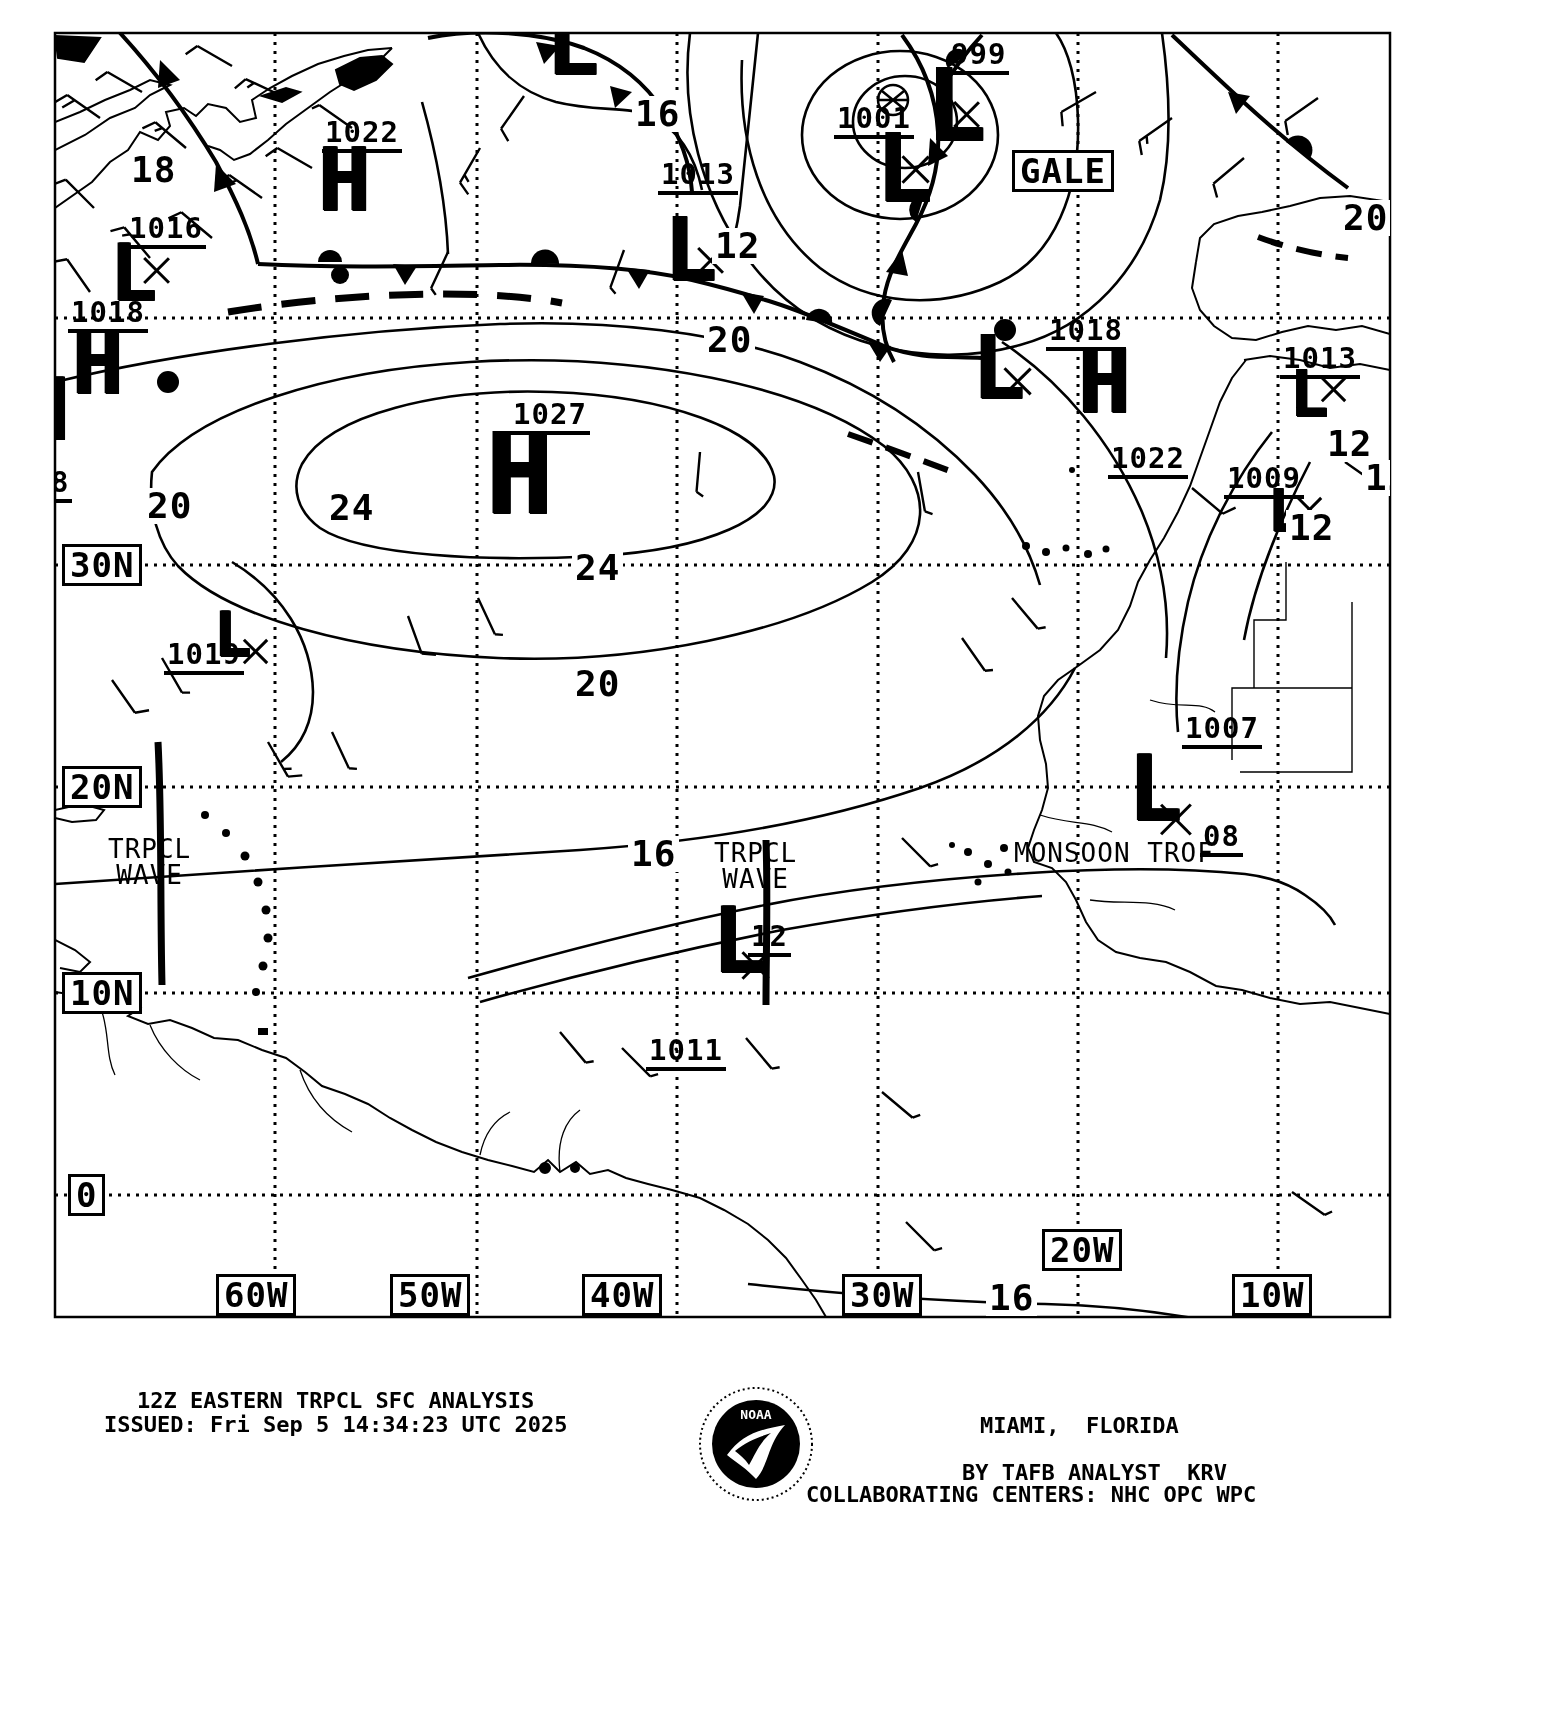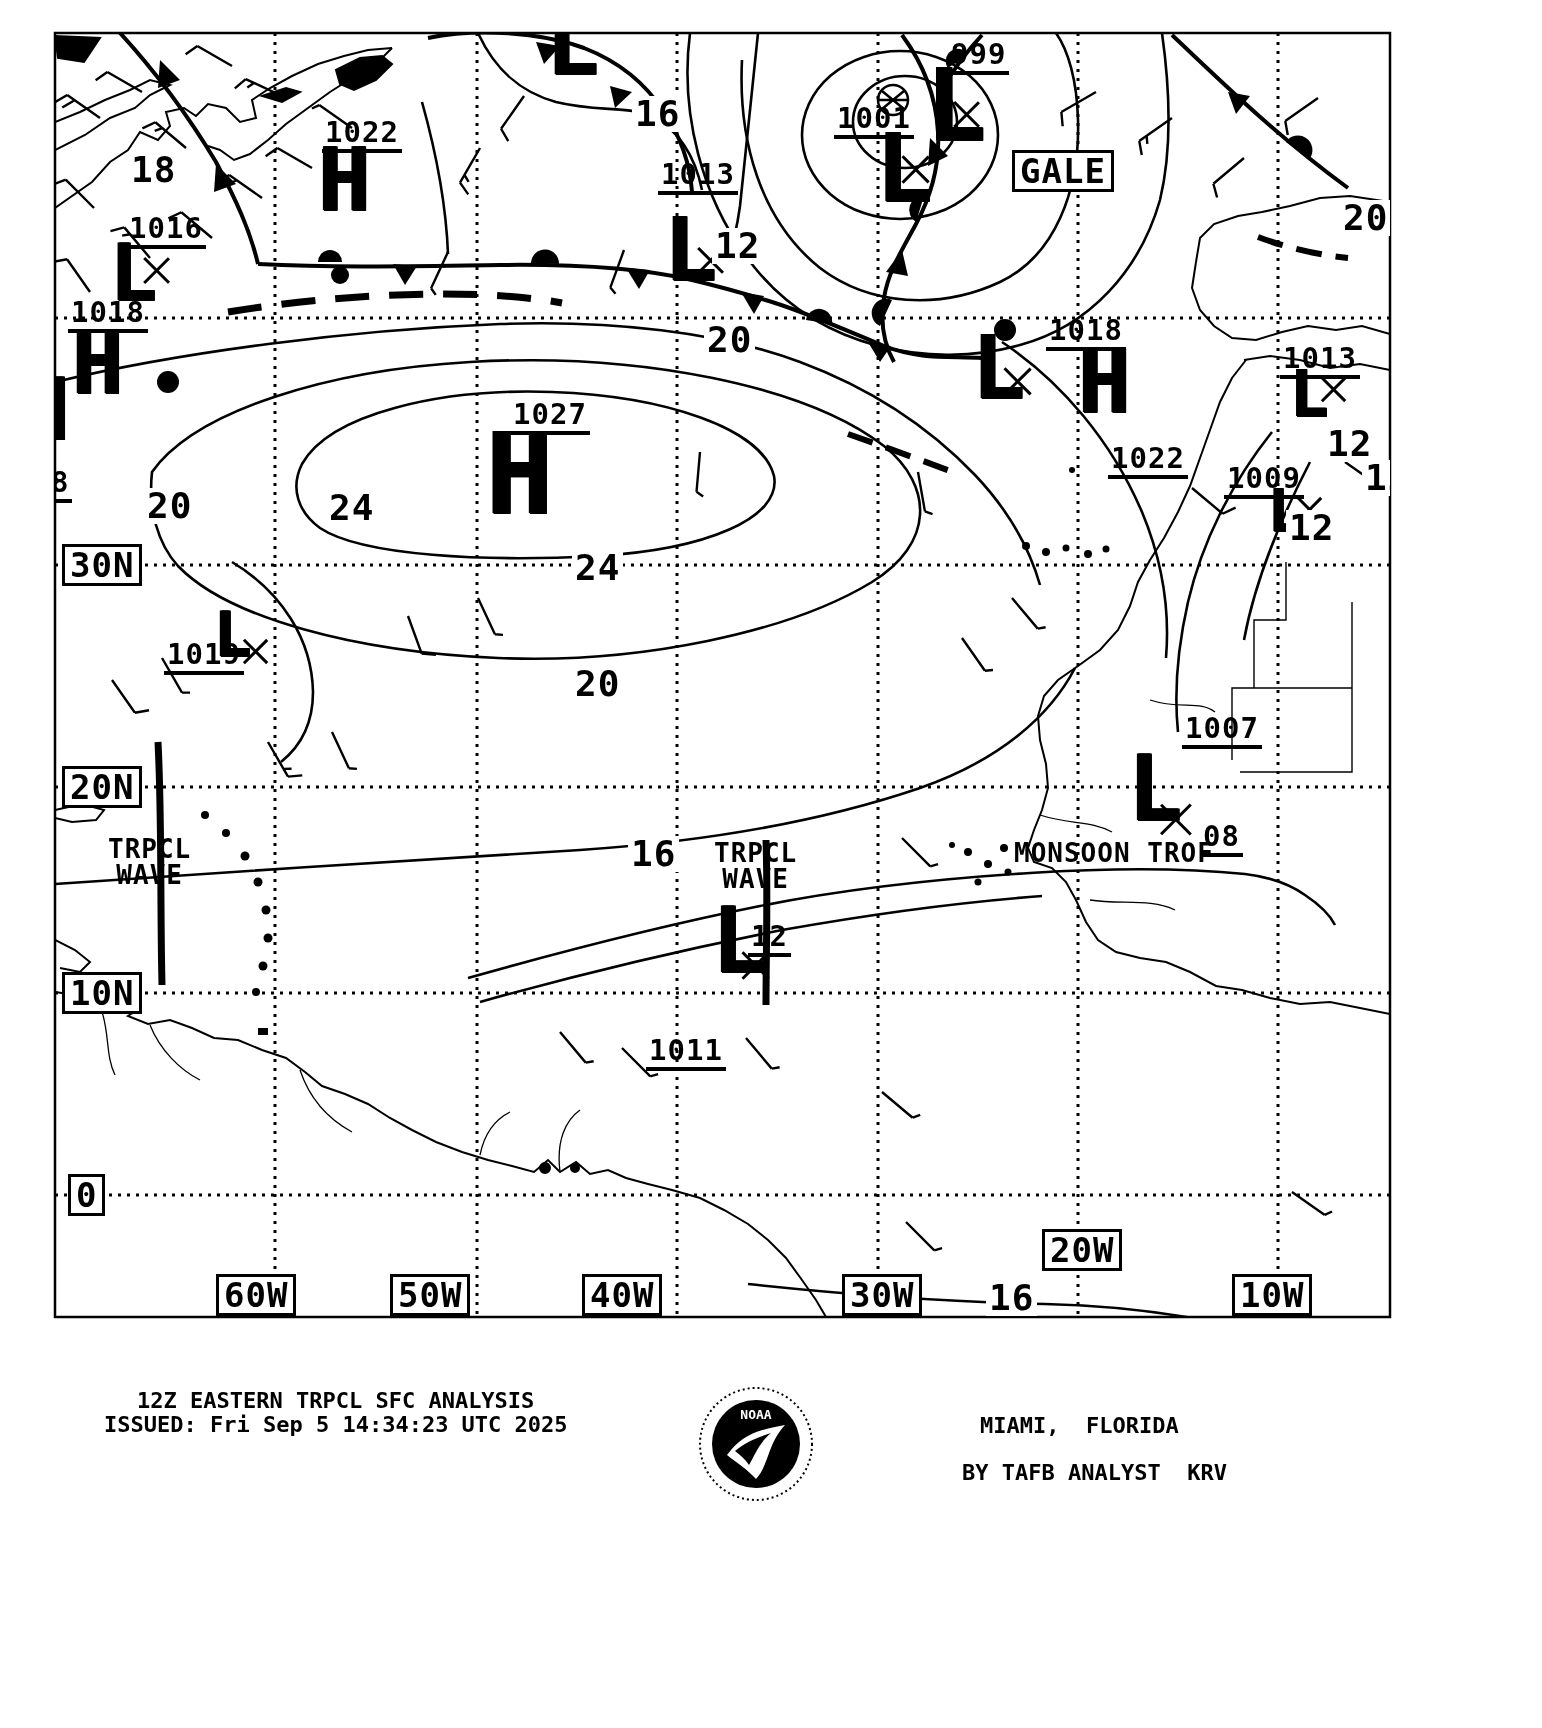--- a/index.html
+++ b/index.html
@@ -5,21 +5,21 @@
   html,body{margin:0;padding:0;background:#fff;}
   #stage{position:relative;width:1542px;height:1728px;background:#ffffff;overflow:hidden;
          font-family:"DejaVu Sans Mono", monospace;color:#000;}
   #map-svg{position:absolute;left:0;top:0;}
   #label-layer{position:absolute;left:55px;top:33px;width:1335px;height:1284px;overflow:hidden;}
   .lbl{position:absolute;white-space:pre;line-height:1;}
   .plabel{font-size:29px;font-weight:bold;border-bottom:4px solid #000;padding:0 3px 2px 3px;letter-spacing:1px;}
   .clabel{font-size:36px;font-weight:bold;background:#fff;padding:0 3px;letter-spacing:1px;}
   .hl{font-weight:bold;text-shadow:1px 0 #000,-1px 0 #000,0 1px #000,1px 1px #000;}
   .boxlabel{font-size:34px;font-weight:bold;border:3px solid #000;background:#fff;padding:1px 5px;letter-spacing:1px;}
-  .feature{font-size:26px;font-weight:bold;white-space:pre-line;text-align:center;letter-spacing:1px;}
+  .feature{font-size:26px;font-weight:normal;white-space:pre-line;text-align:center;letter-spacing:1px;}
   .xmark{position:absolute;}
   .xmark::before,.xmark::after{content:"";position:absolute;left:-2%;top:50%;width:104%;height:3px;background:#000;}
   .xmark::before{transform:rotate(45deg);}
   .xmark::after{transform:rotate(-45deg);}
   .footer-text{position:absolute;font-weight:bold;font-size:22px;letter-spacing:0;white-space:pre;}
   #noaa-logo{position:absolute;left:697px;top:1385px;}
 </style>
 </head>
 <body>
 <div id="stage">
@@ -376,20 +376,21 @@
       <div class="lbl boxlabel" style="left: 527px; top: 1241px;">40W</div>
       <div class="lbl boxlabel" style="left: 787px; top: 1241px;">30W</div>
       <div class="lbl boxlabel" style="left: 987px; top: 1196px;">20W</div>
       <div class="lbl boxlabel" style="left: 1177px; top: 1241px;">10W</div>
     </div>
 
 <div class="footer-text" style="left:137px;top:1388px;">12Z EASTERN TRPCL SFC ANALYSIS</div>
 <div class="footer-text" style="left:104px;top:1412px;">ISSUED: Fri Sep 5 14:34:23 UTC 2025</div>
 <div class="footer-text" style="left:980px;top:1413px;">MIAMI,  FLORIDA</div>
 <div class="footer-text" style="left:962px;top:1460px;">BY TAFB ANALYST  KRV</div>
+<div class="footer-text" style="left:806px;top:1482px;">COLLABORATING CENTERS: NHC OPC WPC</div>
 
 <svg id="noaa-logo" width="118" height="118" viewBox="0 0 118 118">
   <circle cx="59" cy="59" r="56" fill="none" stroke="#000" stroke-width="2" stroke-dasharray="2 3"></circle>
   <circle cx="59" cy="59" r="44" fill="#000"></circle>
   <path d="M30,70 C45,50 60,45 88,40 C70,60 72,80 59,94 C50,84 40,78 30,70 Z" fill="#fff"></path>
   <path d="M38,66 C50,56 62,52 74,48 C62,58 58,70 52,80 C48,74 43,70 38,66 Z" fill="#000"></path>
   <text x="59" y="34" text-anchor="middle" fill="#fff" font-size="13" font-weight="bold" font-family="DejaVu Sans Mono, monospace">NOAA</text>
 </svg>
 
 </div>

